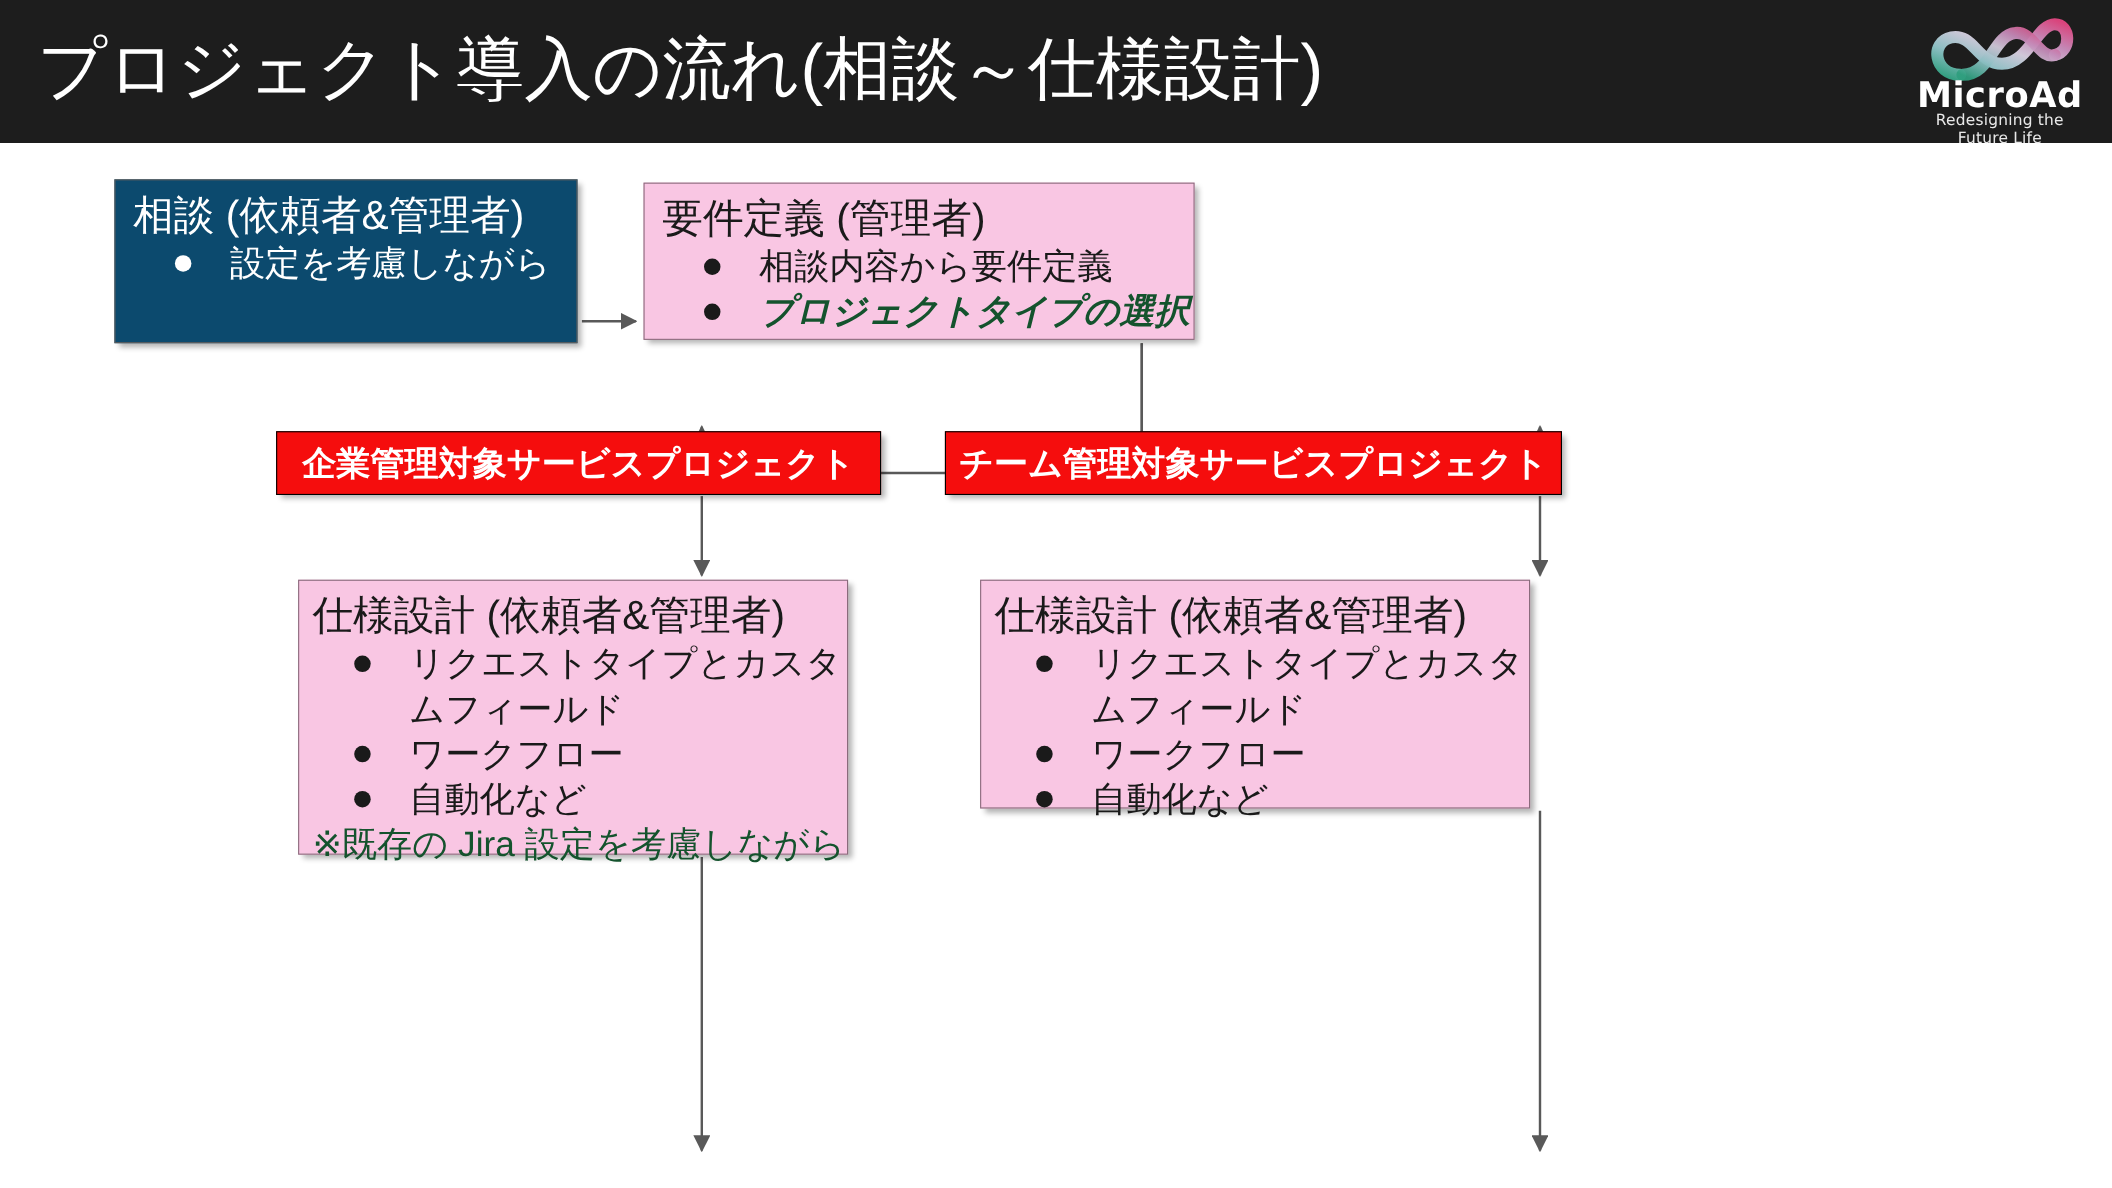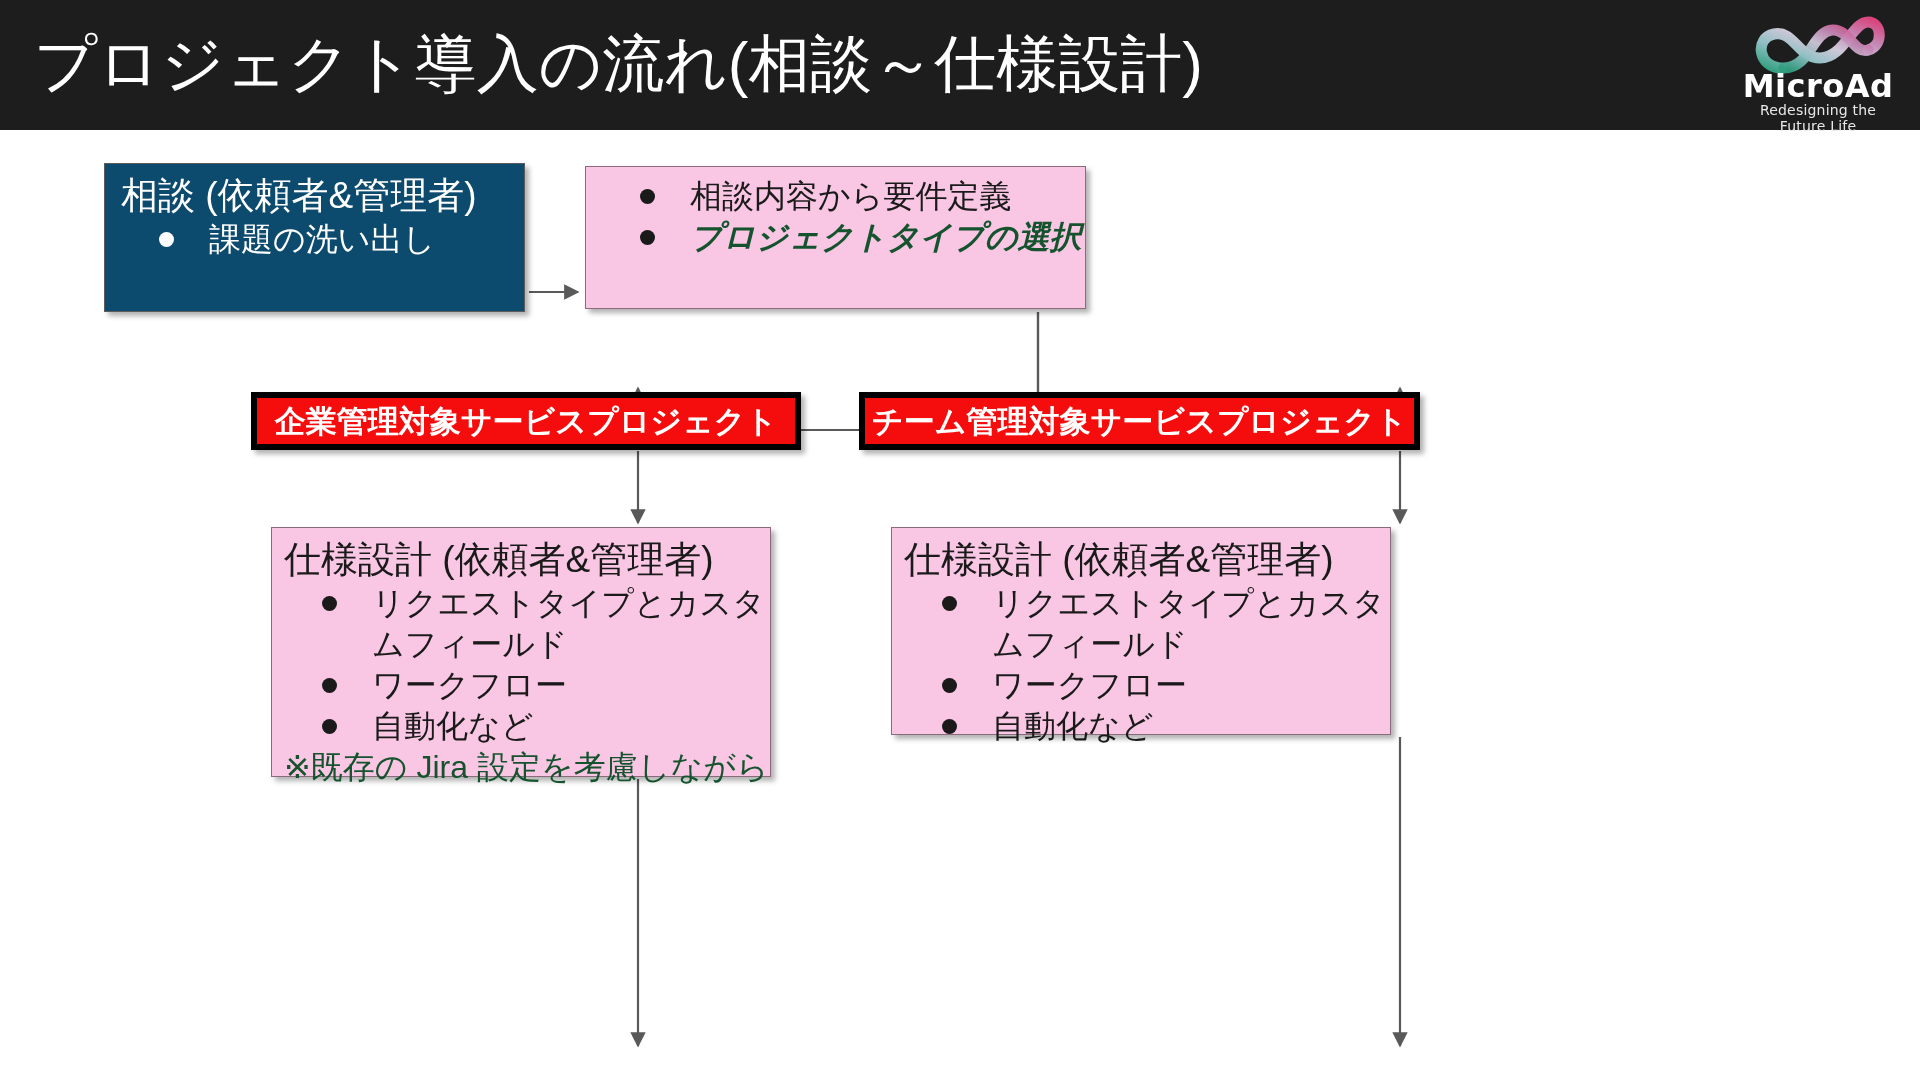--- a/index.html
+++ b/index.html
@@ -49,21 +49,21 @@
     box-sizing:border-box;
     box-shadow:4px 4px 5px rgba(0,0,0,.30);
   }
   .box-gray{
     background:#0c4a6e;border:1px solid #5c5c5c;color:#ffffff;
   }
   .box-pink{
     background:#f9c6e3;border:1px solid #8a6b7c;color:#1a1a1a;
   }
   .box-red{
-    background:#f50d0d;border:6px solid #000000;color:#ffffff;
+    background:#f50d0d;border:1px solid #000000;color:#ffffff;
   }
 
   .box-title{
     font-size:37px;line-height:46px;
     white-space:nowrap;
     font-weight:400;
   }
   .bullets{list-style:none;margin:0;padding:0;}
   .bullets li{
     position:relative;
@@ -149,26 +149,27 @@
 
       <path d="M 1400 737 L 1400 1046"></path>
     </g>
   </svg>
 
   <div class="box box-gray" id="box-consult">
     <div class="box-title">相談 (依頼者&amp;管理者)</div>
     <ul class="bullets">
       <li>
         <span class="dot"></span>
-        <span>課題の洗い出し</span>
+        <span>設定を考慮しながら</span>
       </li>
     </ul>
   </div>
 
   <div class="box box-pink" id="box-requirement">
+    <div class="box-title">要件定義 (管理者)</div>
     <ul class="bullets">
       <li>
         <span class="dot"></span>
         <span>相談内容から要件定義</span>
       </li>
       <li>
         <span class="dot"></span>
         <span class="b-red">プロジェクトタイプの選択</span>
       </li>
     </ul>

